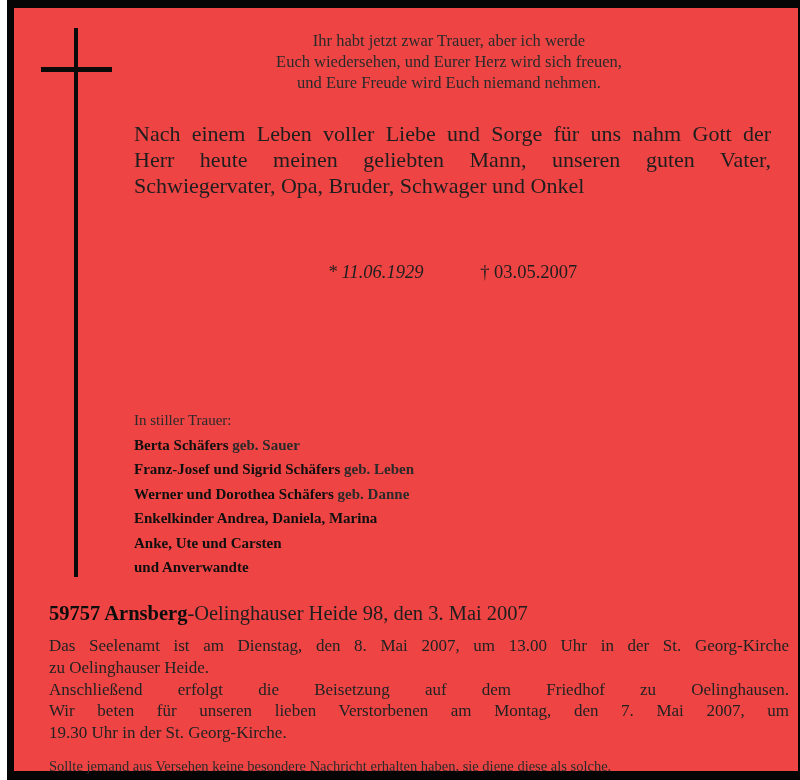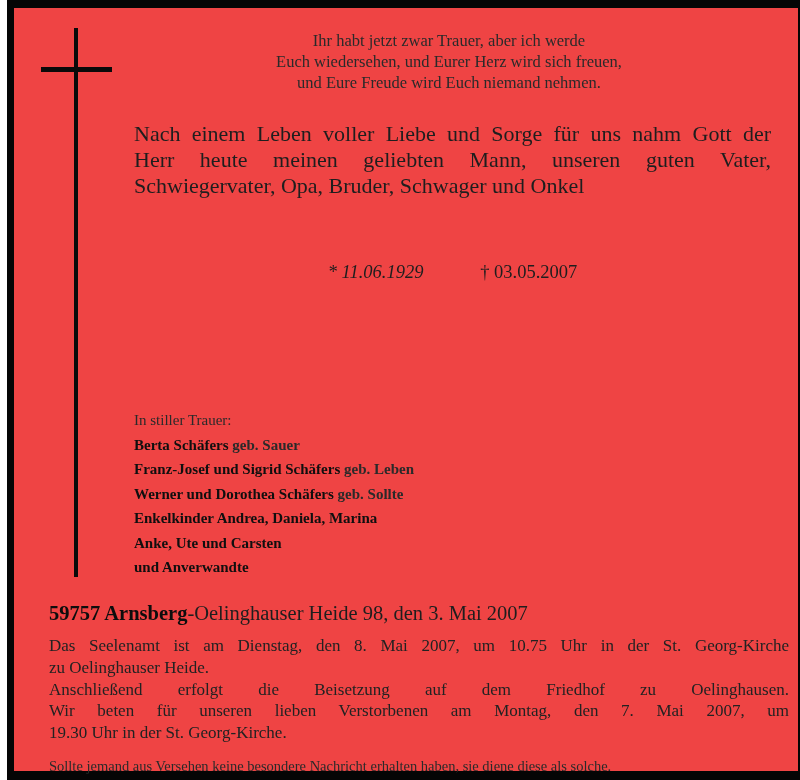--- a/index.html
+++ b/index.html
@@ -53,30 +53,30 @@
     <span class="death">† 03.05.2007</span>
   </div>
 
   <div class="body2">
   </div>
 
   <div class="mourners">
     <div class="head">In stiller Trauer:</div>
     <div><b>Berta Schäfers</b><span class="geb"> geb. Sauer</span></div>
     <div><b>Franz-Josef und Sigrid Schäfers</b><span class="geb"> geb. Leben</span></div>
-    <div><b>Werner und Dorothea Schäfers</b><span class="geb"> geb. Sollte</span></div>
+    <div><b>Werner und Dorothea Schäfers</b><span class="geb"> geb. Danne</span></div>
     <div><b>Enkelkinder Andrea, Daniela, Marina</b></div>
     <div><b>Anke, Ute und Carsten</b></div>
     <div><b>und Anverwandte</b></div>
   </div>
 
   <div class="place"><b>59757 Arnsberg</b><span>-Oelinghauser Heide 98, den 3. Mai 2007</span></div>
 
   <div class="info">
-    <div class="just">Das Seelenamt ist am Dienstag, den 8. Mai 2007, um 10.75 Uhr in der St. Georg-Kirche</div>
+    <div class="just">Das Seelenamt ist am Dienstag, den 8. Mai 2007, um 13.00 Uhr in der St. Georg-Kirche</div>
     <div>zu Oelinghauser Heide.</div>
     <div class="just">Anschließend erfolgt die Beisetzung auf dem Friedhof zu Oelinghausen.</div>
     <div class="just">Wir beten für unseren lieben Verstorbenen am Montag, den 7. Mai 2007, um</div>
     <div>19.30 Uhr in der St. Georg-Kirche.</div>
   </div>
 
   <div class="footer">Sollte jemand aus Versehen keine besondere Nachricht erhalten haben, sie diene diese als solche.</div>
 
 </div>
 

